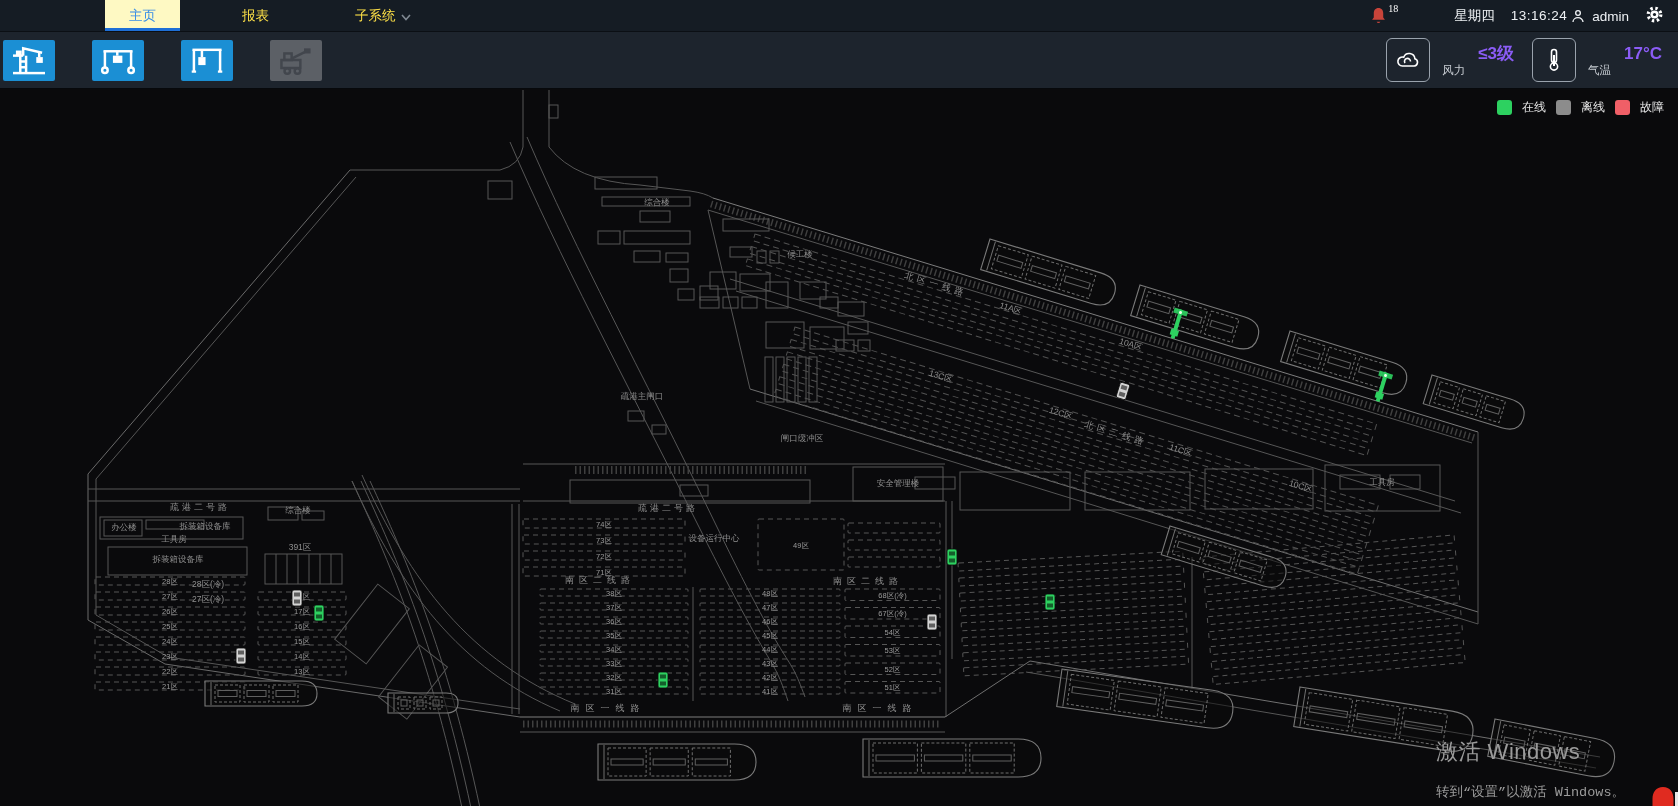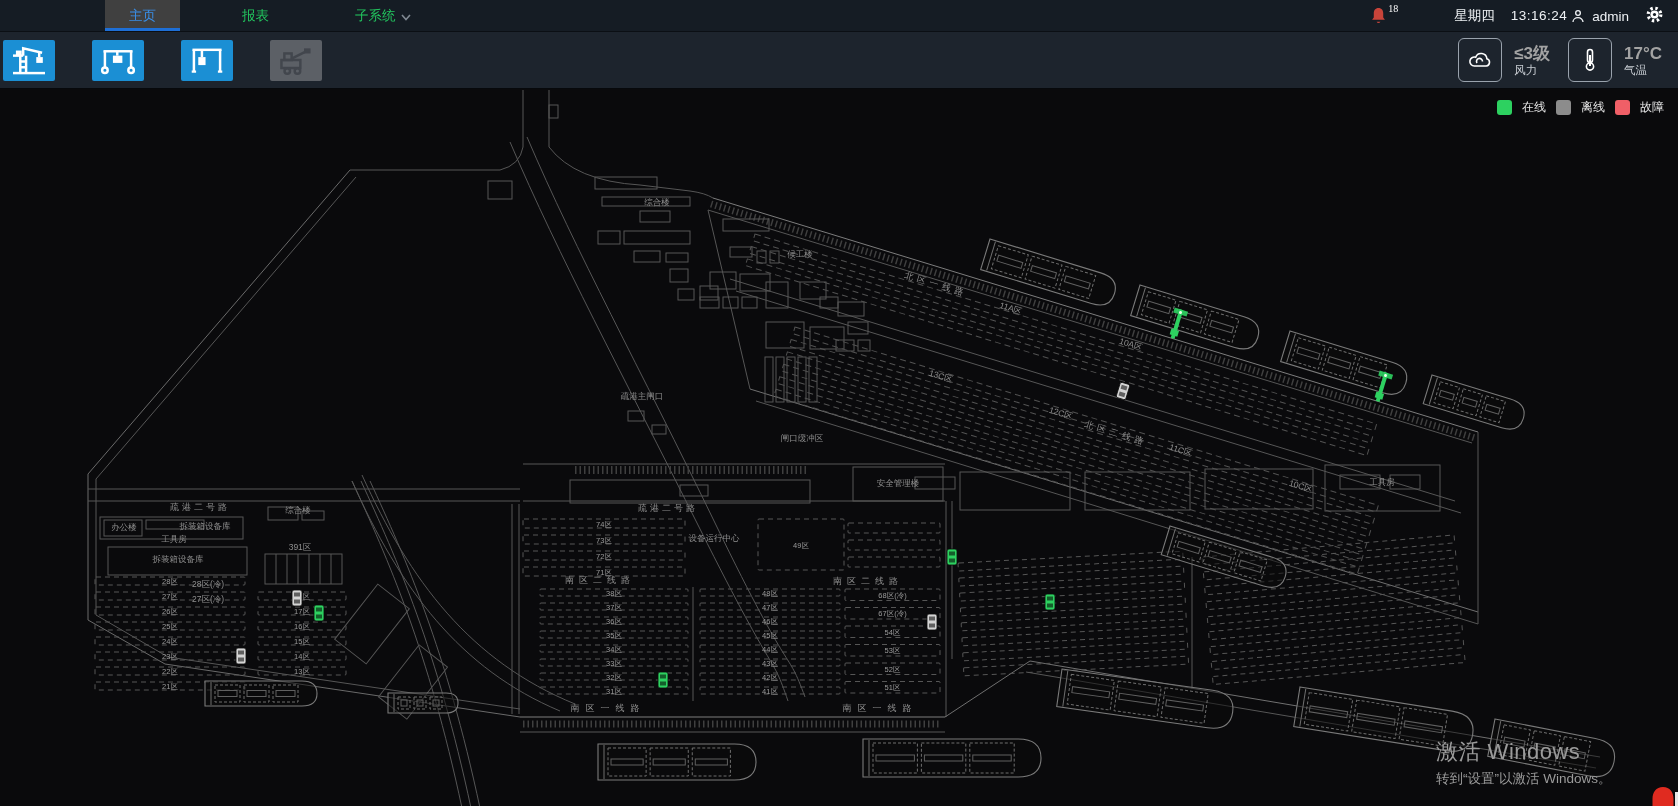--- a/index.html
+++ b/index.html
@@ -5,51 +5,51 @@
   html,body{margin:0;padding:0;background:#060607;}
   body{width:1678px;height:806px;overflow:hidden;font-family:"Liberation Sans","DejaVu Sans",sans-serif;-webkit-font-smoothing:antialiased;}
   .app{position:relative;width:1678px;height:806px;background:#0a0a0c;}
 
   
   .navbar{position:relative;height:31px;background:#151c24;display:flex;align-items:stretch;border-bottom:1px solid #0b0f14;}
   .brand{display:flex;align-items:center;gap:9px;padding-left:8px;}
   .logo{width:26px;height:26px;display:flex;align-items:center;justify-content:center;}
   .brand-title{color:#f2f4f6;font-size:15px;font-weight:700;letter-spacing:1.5px;white-space:nowrap;}
   .tabs{display:flex;margin-left:105px;}
-  .tab{position:relative;display:flex;align-items:center;gap:5px;padding:0 24px;color:#22c55e;font-size:13.5px;cursor:pointer;margin-right:38px;}
-  .tab.active{background:#404040;color:#3a8ee6;}
+  .tab{position:relative;display:flex;align-items:center;gap:5px;padding:0 24px;color:#fde047;font-size:13.5px;cursor:pointer;margin-right:38px;}
+  .tab.active{background:#fef9c3;color:#3a8ee6;}
   .tab.active::after{content:"";position:absolute;left:0;right:0;bottom:0;height:3px;background:#1e6fd6;}
   .tab .chev{margin-top:2px;opacity:.8;}
   .nav-right{margin-left:auto;display:flex;align-items:center;padding-right:14px;color:#eef1f4;font-size:13.5px;}
   .bell-wrap{position:relative;margin-right:56px;display:flex;align-items:flex-start;}
   .bell-badge{color:#fff;font-size:10px;margin-left:1px;margin-top:-3px;font-family:Liberation Serif, serif;}
   .nav-weekday{margin-right:16px;}
   .nav-time{margin-right:3px;letter-spacing:.5px;}
   .user-wrap{display:flex;align-items:flex-end;gap:6px;margin-right:16px;}
 
   
   .toolbar{height:56px;background:#1d242d;display:flex;align-items:center;border-bottom:1px solid #07090c;}
   .equip{display:flex;align-items:center;padding-left:3px;}
   .equip-btn{width:52px;height:41px;border-radius:2px;background:#1b8fd4;color:#ffffff;display:flex;align-items:center;justify-content:center;margin-right:37px;cursor:pointer;border:none;}
   .equip-btn.disabled{background:#5c6066;color:#42464d;cursor:default;}
   .weather{margin-left:auto;display:flex;align-items:center;gap:18px;padding-right:16px;}
   .wx-group{display:flex;align-items:center;gap:12px;}
   .wx-box{width:42px;height:42px;border:1px solid #9aa3ad;border-radius:6px;display:flex;align-items:center;justify-content:center;color:#fff;}
-  .wx-text .wx-value{color:#a3a3a3;font-size:17px;font-weight:700;line-height:19px;}
+  .wx-text .wx-value{color:#8b5cf6;font-size:17px;font-weight:700;line-height:19px;margin-left:36px;}
   .wx-text .wx-label{color:#c8cdd3;font-size:11.5px;line-height:14px;}
 
   
   .map-area{position:relative;width:1678px;height:719px;background:#0a0a0c;overflow:hidden;}
   .legend{position:absolute;top:10px;right:14px;display:flex;flex-direction:row;gap:10px;}
   .legend-item{display:flex;align-items:center;gap:10px;}
   .legend-item .swatch{width:15px;height:15px;border-radius:3px;}
   .legend-item .lg-label{color:#e8e8e8;font-size:12px;}
   .watermark{position:absolute;left:1436px;top:648px;color:#9b9b9b;pointer-events:none;}
   .watermark .wm1{font-size:22px;letter-spacing:.5px;}
-  .watermark .wm2{font-size:13.5px;margin-top:3px;}
+  .watermark .wm2{font-size:13.5px;margin-top:16px;font-family:Liberation Mono, monospace;}
   .corner-alert{position:absolute;right:-5px;bottom:-11px;width:40px;height:36px;}
   .corner-sliver{position:absolute;right:0;bottom:2px;width:3px;height:14px;background:#e8e8e8;}
 </style>
 </head>
 <body>
 
 <div class="app">
 
   <header class="navbar">
     <nav class="tabs">

